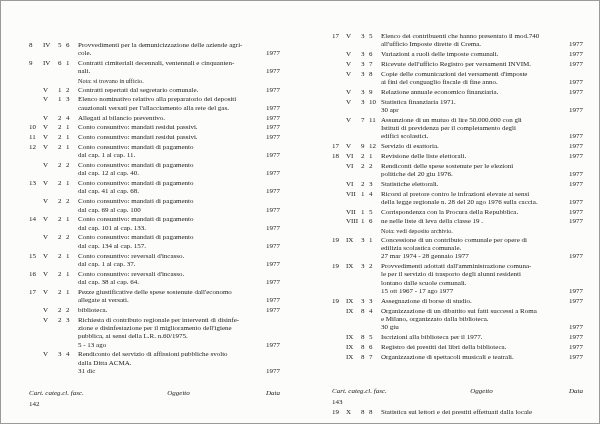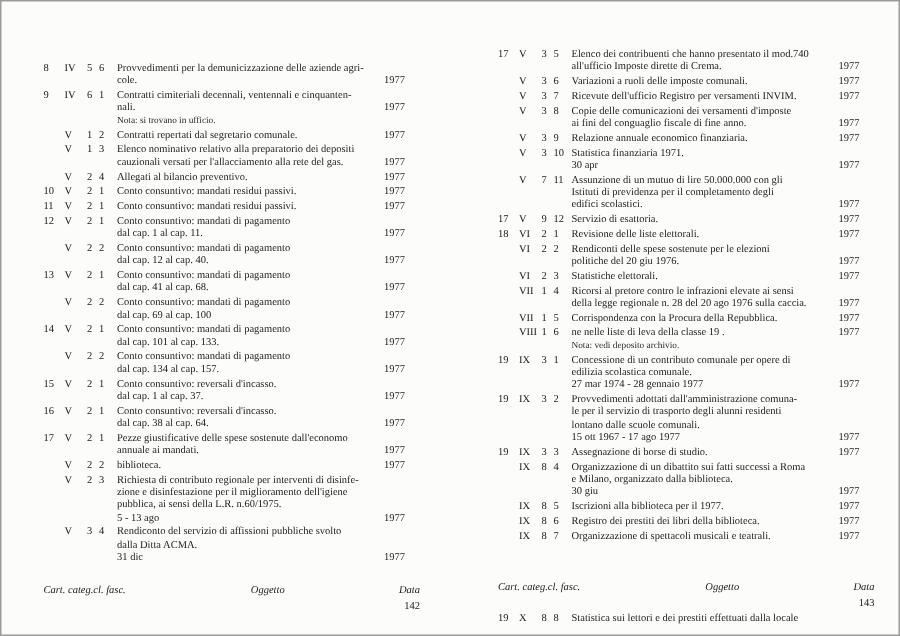--- a/index.html
+++ b/index.html
@@ -30,21 +30,21 @@
     margin-bottom:1.5px;
     font-size:7px;
     line-height:8.3px;
   }
   .c-cart{width:14px;flex:none;}
   .c-categ{width:15px;flex:none;}
   .c-cl{width:8px;flex:none;}
   .c-fasc{width:12px;flex:none;text-align:left;}
   .c-text{flex:1;min-width:0;}
   .c-text .line{white-space:nowrap;}
-  .c-year{width:24px;flex:none;text-align:left;align-self:flex-end;}
+  .c-year{width:24px;flex:none;text-align:right;align-self:flex-end;}
   .note-row{
     font-size:6.2px;
     line-height:7.5px;
     margin:-0.5px 0 1.5px 49px;
     color:#262626;
   }
   .page-footer{
     position:absolute;
     left:0;right:0;bottom:5px;
   }
@@ -54,21 +54,21 @@
     display:flex;
     font-style:italic;
     font-size:7px;
     line-height:9px;
     margin-top:20px;
   }
   .pf-col1{width:78px;flex:none;}
   .pf-col2{flex:1;text-align:center;}
   .pf-col3{width:30px;flex:none;text-align:right;}
   .page-number{
-    text-align:right;
+    text-align:left;
     font-size:7px;
     line-height:9px;
     margin-top:2.5px;
   }
   .trailing{margin-top:1px;min-height:8px;}
 </style>
 </head>
 <body>
 
 <div class="scan">
@@ -237,21 +237,21 @@
           </div>
           <span class="c-year">1977</span>
         </div>
         <div class="entry">
           <span class="c-cart">17</span>
           <span class="c-categ">V</span>
           <span class="c-cl">2</span>
           <span class="c-fasc">1</span>
           <div class="c-text">
             <div class="line">Pezze giustificative delle spese sostenute dall'economo</div>
-            <div class="line">annuale ai mandati.</div>
+            <div class="line">allegate ai versati.</div>
           </div>
           <span class="c-year">1977</span>
         </div>
         <div class="entry">
           <span class="c-cart"></span>
           <span class="c-categ">V</span>
           <span class="c-cl">2</span>
           <span class="c-fasc">2</span>
           <div class="c-text">
             <div class="line">biblioteca.</div>

